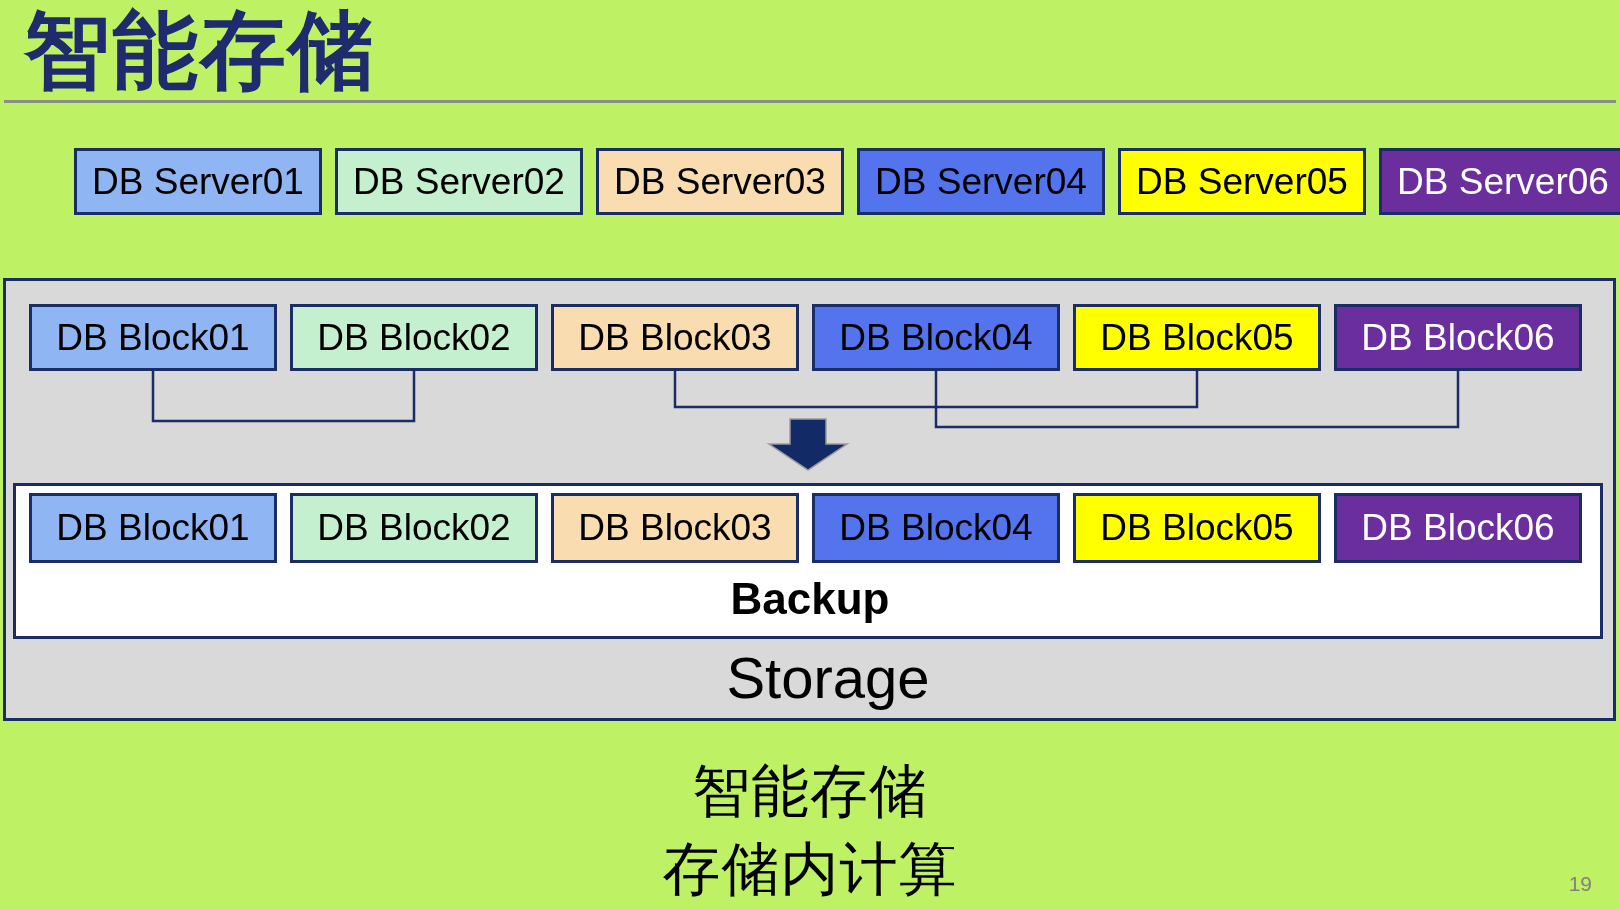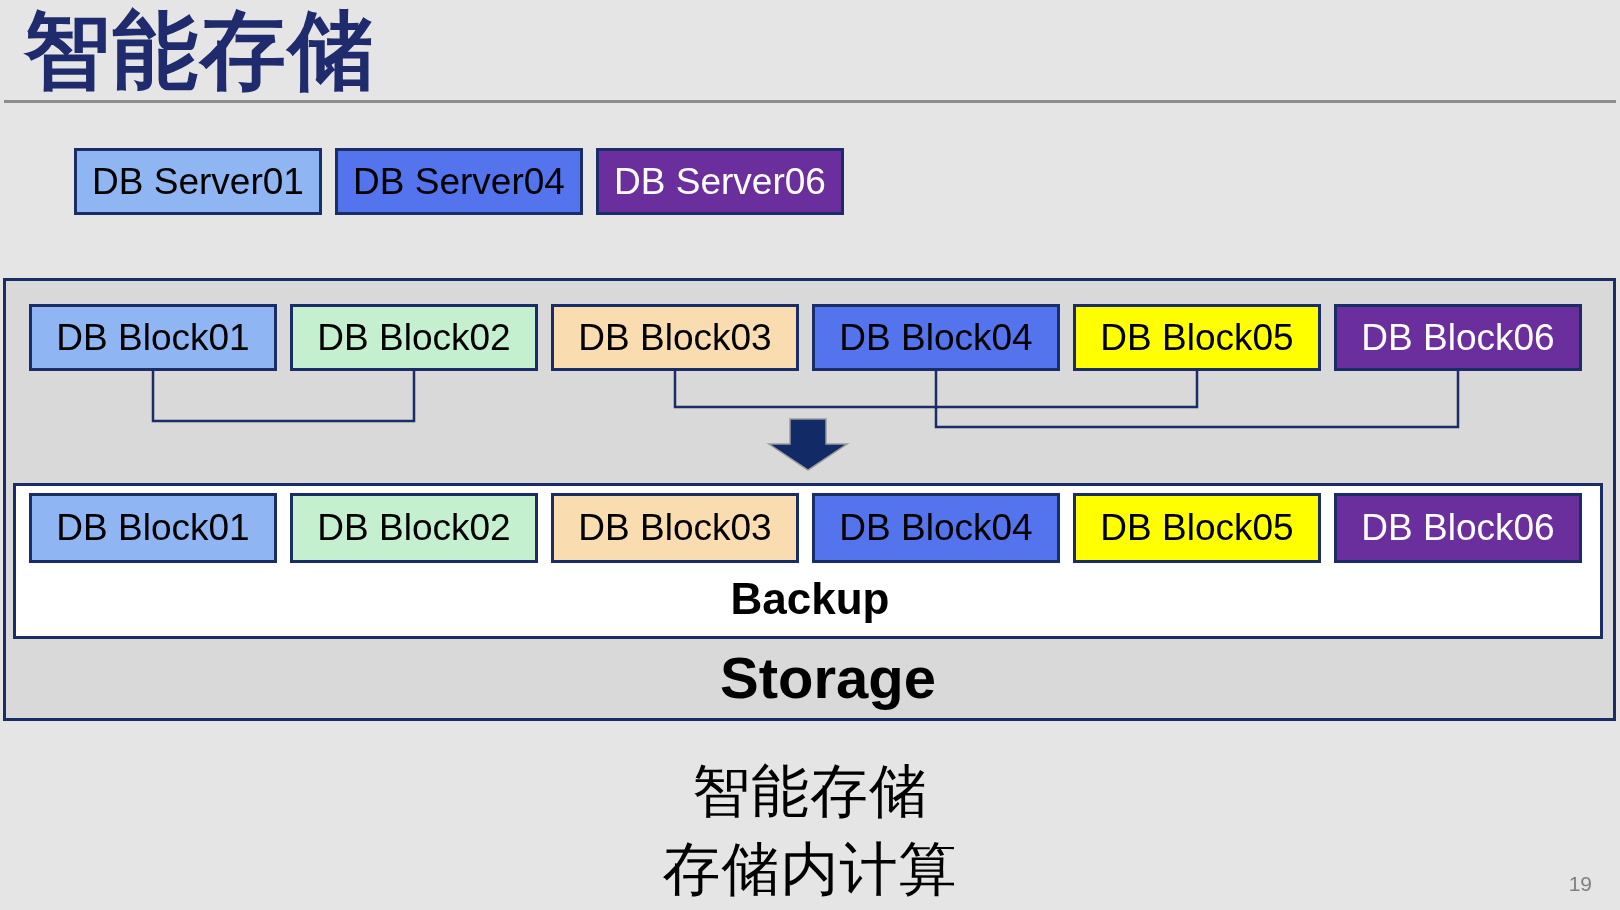--- a/index.html
+++ b/index.html
@@ -1,19 +1,19 @@
 <!DOCTYPE html>
 <html style="--title: #1F2B6C; --navy-border: #1B2D66; --container-bg: #D9D9D9; --rule: #8C8C8C; --arrow: #122A66; --page-number: #808080;"><head>
 <meta charset="utf-8">
 <style>
   html,body{margin:0;padding:0;background:#ffffff;}
   .slide{
     position:relative;
     width:1620px;height:910px;
-    background:#e5e5e5;
+    background:#bef264;
     overflow:hidden;
     font-family:"Liberation Sans","DejaVu Sans",sans-serif;
   }
   .page-title{
     position:absolute;left:24px;top:0;
     font-size:86px;line-height:100px;font-weight:bold;
     color:var(--title,#1F2B6C);
     letter-spacing:2px;
     white-space:nowrap;
   }
@@ -52,21 +52,21 @@
     border:3px solid var(--navy-border,#1B2D66);
   }
   .backup-label{
     position:absolute;left:0;right:0;top:574px;
     text-align:center;
     font-size:44px;color:#000000;font-weight:bold;
   }
   .storage-label{
     position:absolute;left:0;right:0;top:644px;
     text-align:center;
-    font-size:58px;font-weight:bold;color:#000000;padding-left:36px;
+    font-size:58px;font-weight:normal;color:#000000;padding-left:36px;
   }
   .flow-svg{
     position:absolute;left:0;top:0;width:1620px;height:910px;
     pointer-events:none;
   }
   .connector{fill:none;stroke:var(--navy-border,#1B2D66);stroke-width:2.5;}
   .flow-arrow{fill:var(--arrow,#122A66);stroke:#9a9a9a;stroke-width:1.5;}
   .caption{
     position:absolute;left:0;right:0;top:752px;
     text-align:center;
@@ -82,21 +82,24 @@
 </head>
 <body>
 
 <div class="slide">
 
   <div class="page-title">智能存储</div>
   <div class="title-rule"></div>
 
   <div class="row row-servers">
     <div class="box" style="background-color: rgb(143, 181, 243); color: rgb(0, 0, 0);">DB Server01</div>
+    <div class="box" style="background-color: rgb(197, 240, 208); color: rgb(0, 0, 0);">DB Server02</div>
+    <div class="box" style="background-color: rgb(249, 220, 176); color: rgb(0, 0, 0);">DB Server03</div>
     <div class="box" style="background-color: rgb(83, 116, 236); color: rgb(0, 0, 0);">DB Server04</div>
+    <div class="box" style="background-color: rgb(255, 255, 0); color: rgb(0, 0, 0);">DB Server05</div>
     <div class="box" style="background-color: rgb(107, 47, 157); color: rgb(255, 255, 255);">DB Server06</div>
   </div>
 
   <div class="storage-container"></div>
 
   <div class="row row-blocks">
     <div class="box" style="background-color: rgb(143, 181, 243); color: rgb(0, 0, 0);">DB Block01</div>
     <div class="box" style="background-color: rgb(197, 240, 208); color: rgb(0, 0, 0);">DB Block02</div>
     <div class="box" style="background-color: rgb(249, 220, 176); color: rgb(0, 0, 0);">DB Block03</div>
     <div class="box" style="background-color: rgb(83, 116, 236); color: rgb(0, 0, 0);">DB Block04</div>

